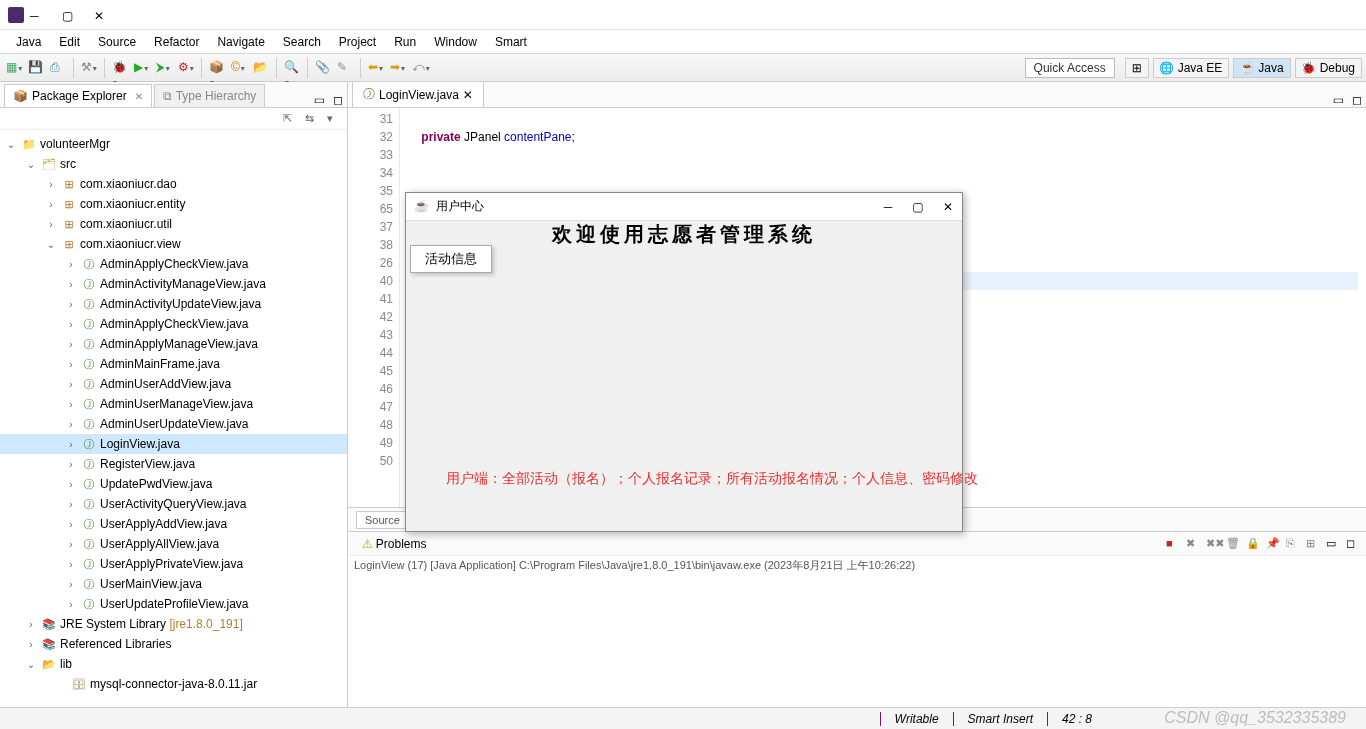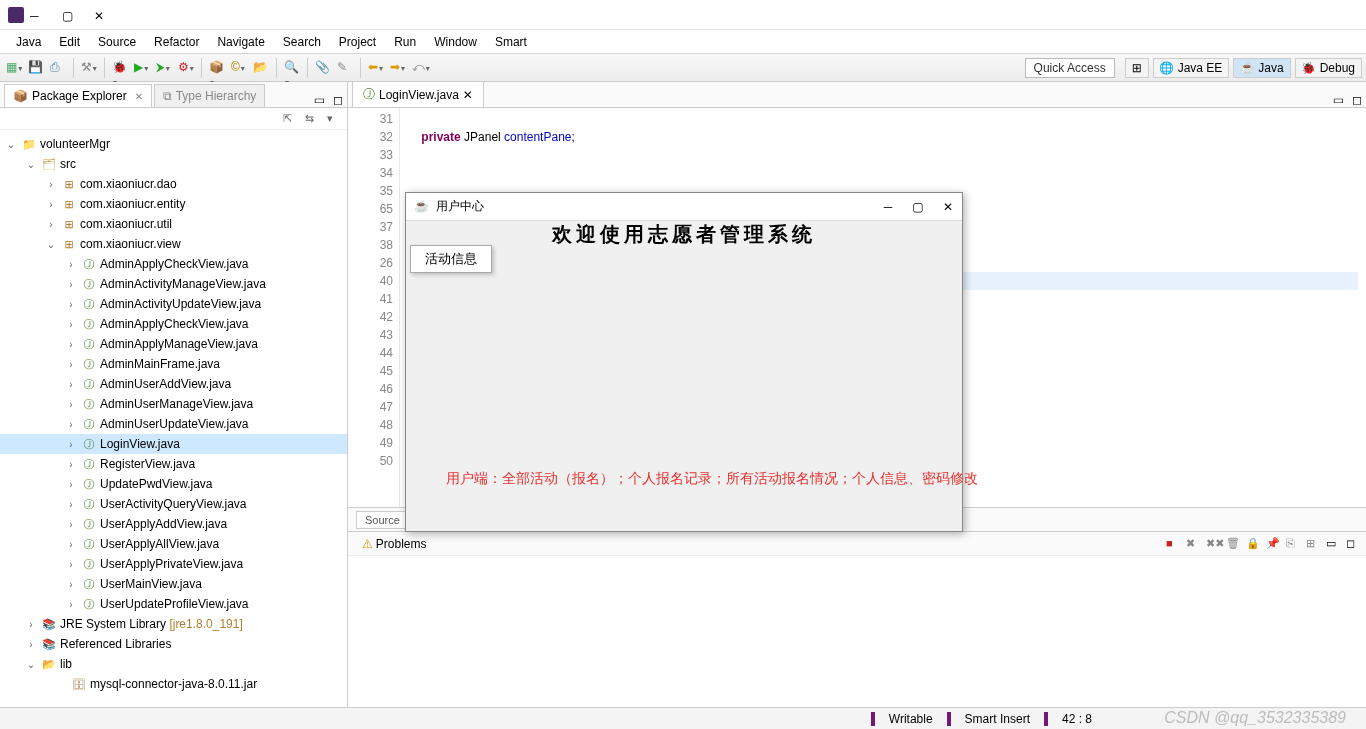--- a/index.html
+++ b/index.html
@@ -47,21 +47,21 @@
 .src-tab { height:24px; border-top:1px solid #ccc; display:flex; align-items:center; padding-left:8px; background:#fafafa;}
 .src-tab span { padding:2px 8px; border:1px solid #ccc; background:#fff; cursor:pointer; font-size:11px;}
 .bottom-panel { height:176px; border-top:1px solid #ccc; display:flex; flex-direction:column;}
 .bp-tabs { height:24px; display:flex; align-items:center; padding:0 6px; background:#fafafa; border-bottom:1px solid #eee;}
 .bp-tab { padding:2px 8px; cursor:pointer; font-size:11px;}
 .bp-toolbar { margin-left:auto; display:flex; gap:6px;}
 .bp-toolbar .bt { width:14px; height:14px; cursor:pointer; font-size:11px;}
 .console-hdr { padding:2px 6px; color:#555; font-size:11px; background:#fff;}
 .console-body { flex:1; background:#fff;}
 .statusbar { height:22px; border-top:1px solid #ccc; background:#f4f4f4; display:flex; align-items:center; font-size:11px;}
-.statusbar .cell { padding:0 14px; border-left:4px solid #701a75;}
+.statusbar .cell { padding:0 14px; border-left:1px solid #701a75;font-style:italic;}
 .watermark { position:absolute; right:20px; bottom:2px; color:rgba(150,150,150,0.6); font-size:16px; font-style:italic; pointer-events:none;}
 
 .dialog { position:absolute; left:405px; top:192px; width:558px; height:340px; background:#f0f0f0; border:1px solid #888; box-shadow:2px 2px 8px rgba(0,0,0,0.3); display:flex; flex-direction:column;}
 .dlg-title { height:28px; background:#fff; display:flex; align-items:center; padding:0 8px; border-bottom:1px solid #ddd;}
 .dlg-title .icon { width:16px; height:16px; margin-right:6px;}
 .dlg-title .txt { flex:1; font-size:12px;}
 .dlg-title .wbtns { display:flex; gap:18px;}
 .dlg-title .wb { width:12px; cursor:pointer; text-align:center;}
 .dlg-menubar { height:24px; background:#f0f0f0; display:flex; align-items:center; border-bottom:1px solid #ccc;}
 .dlg-menubar .mi { padding:3px 10px; cursor:pointer; font-size:13px;}
@@ -371,20 +371,21 @@
           <span class="bt" style="color:#888;">✖✖</span>
           <span class="bt" style="color:#888;">🗑</span>
           <span class="bt" style="color:#888;">🔒</span>
           <span class="bt" style="color:#888;">📌</span>
           <span class="bt" style="color:#888;">⎘</span>
           <span class="bt" style="color:#888;">⊞</span>
           <span class="bt">▭</span>
           <span class="bt">◻</span>
         </div>
       </div>
+      <div class="console-hdr">LoginView (17) [Java Application] C:\Program Files\Java\jre1.8.0_191\bin\javaw.exe (2023年8月21日 上午10:26:22)</div>
       <div class="console-body"></div>
     </div>
   </div>
 </div>
 
 <div class="statusbar">
   <div style="flex:1"></div>
   <div class="cell">Writable</div>
   <div class="cell">Smart Insert</div>
   <div class="cell">42 : 8</div>

